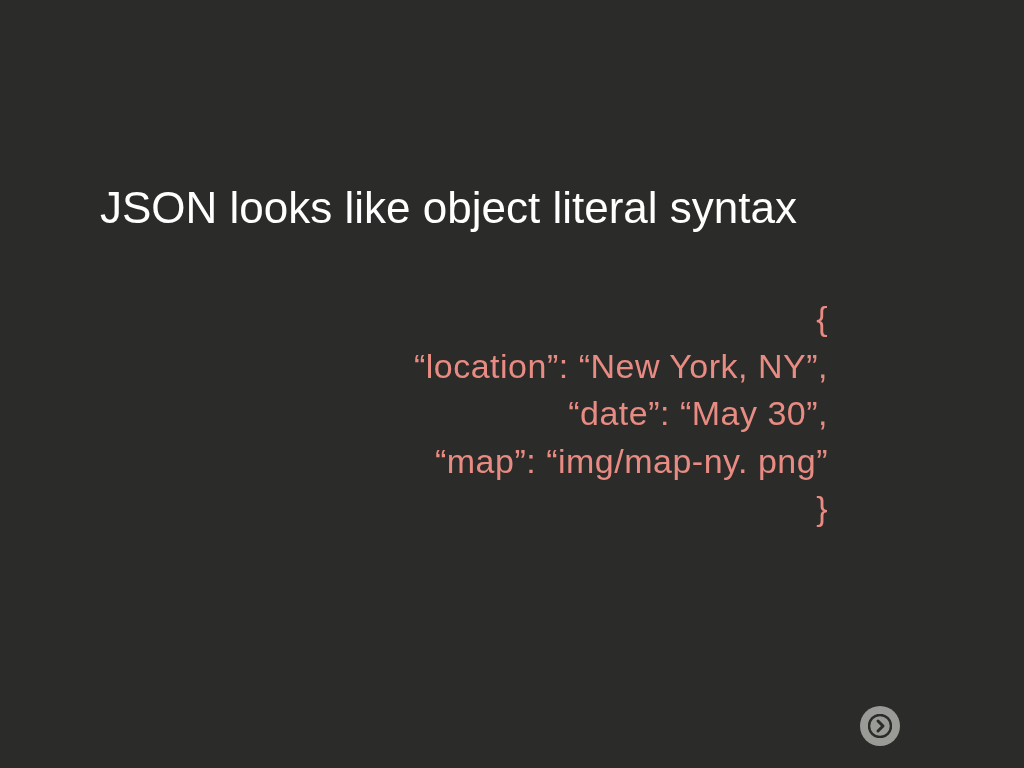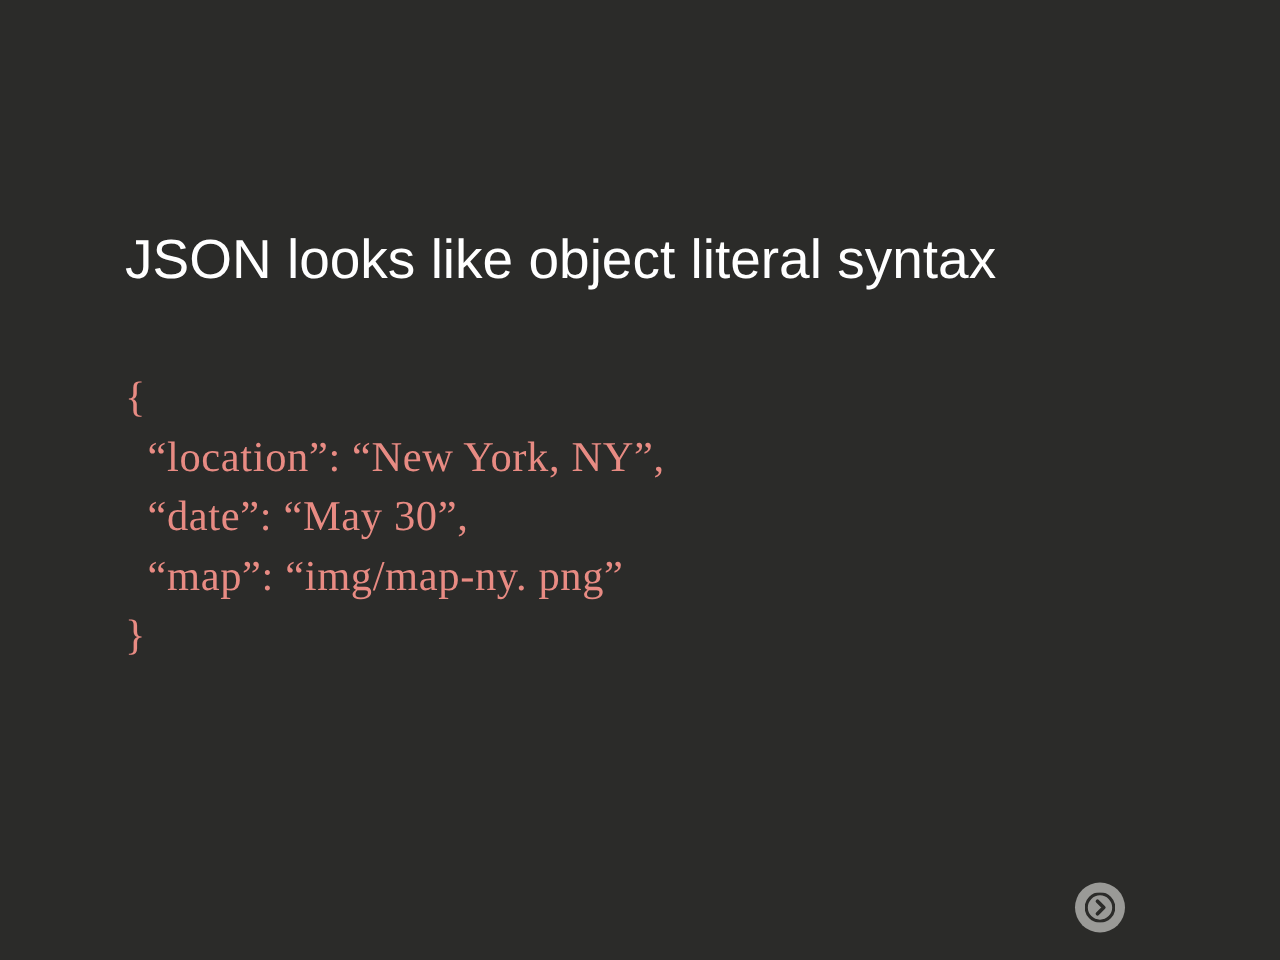--- a/index.html
+++ b/index.html
@@ -21,26 +21,27 @@
   }
   .heading {
     color: #ffffff;
     font-size: 44px;
     line-height: 1.25;
     font-weight: 400;
     letter-spacing: 0px;
     margin: 0 0 60px 0;
   }
   .code-block {
-    font-family: Liberation Serif, serif;
+    font-family: Liberation Sans, sans-serif;
     color: #e88b83;
     font-size: 34px;
     line-height: 1.4;
     white-space: pre;
     letter-spacing: 0.5px;
+    text-align: right;
   }
   .next-btn {
     position: absolute;
     right: 28px;
     bottom: 22px;
     width: 40px;
     height: 40px;
     border-radius: 50%;
     background: #9a9a97;
     display: flex;

